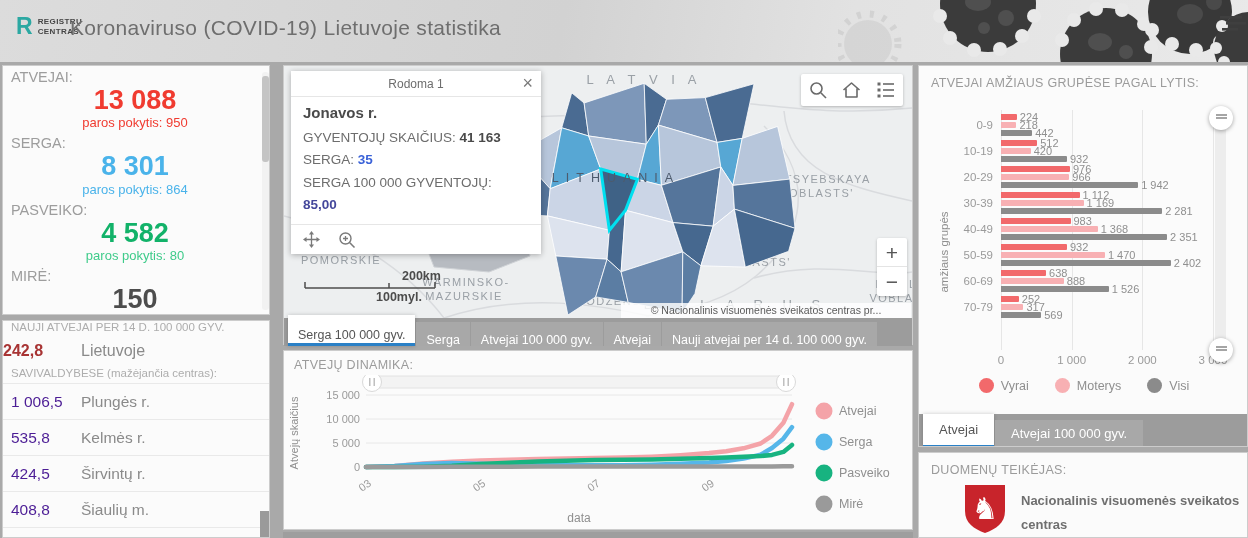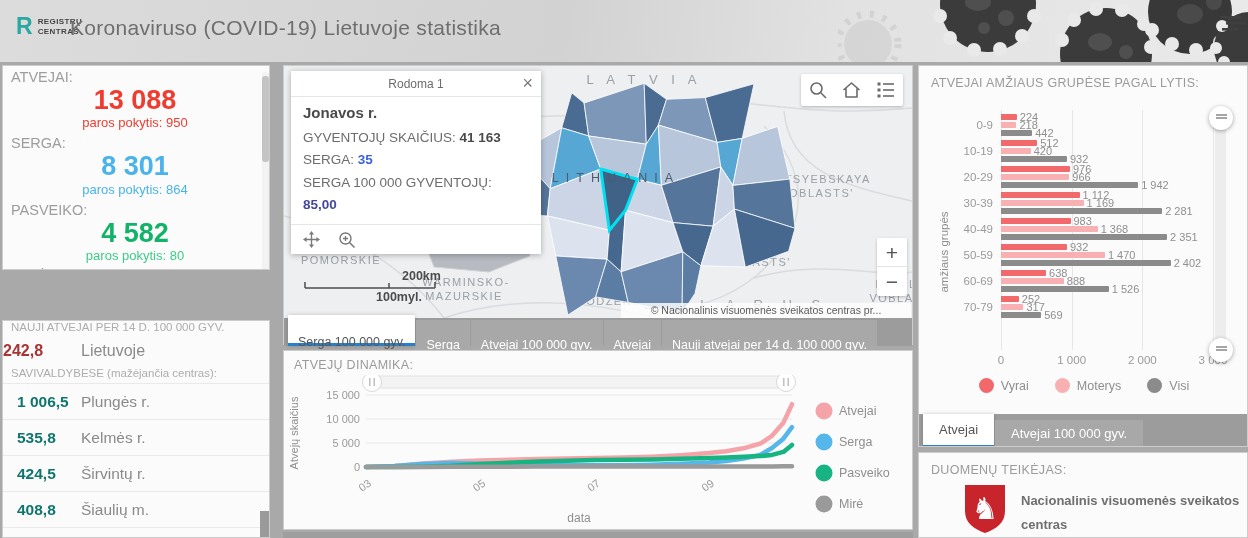--- a/index.html
+++ b/index.html
@@ -15,37 +15,37 @@
   .logo-text{font-size:8px;font-weight:bold;color:#454545;line-height:1.2;letter-spacing:.4px}
   .app-title{position:absolute;left:70px;top:16px;font-size:21px;color:#6e6e6e;font-weight:400;letter-spacing:.3px}
   .virus-band{position:absolute;right:0;top:0}
 
   
   .panel{position:absolute;background:#fbfbfb;border:1px solid #cccccc}
   .panel-title{font-size:12.5px;color:#9b9b9b;letter-spacing:.3px}
 
   
   .col-left{position:absolute;left:2px;top:65px;width:268px;height:473px}
-  .stats-panel{left:0;top:0;width:268px;height:205px;overflow:hidden}
+  .stats-panel{left:0;top:0;width:268px;height:250px;overflow:hidden}
   .stat-block{padding:3px 10px 2px 8px;text-align:center}
   .stat-label{display:block;text-align:left;font-size:14.5px;color:#9d9d9d}
   .stat-value{display:block;font-size:27px;font-weight:bold;line-height:1.05;margin-top:1px}
   .stat-delta{display:block;font-size:13px;margin-top:1px}
   .stat-note{display:block;font-size:10.6px;color:#7b7b7b;white-space:nowrap;margin-top:1px}
   .v-scroll{position:absolute;right:0;top:6px;width:7px;height:238px;background:#f2f2f2;border-radius:3px}
   .v-scroll .thumb{position:absolute;left:0;top:4px;width:7px;height:86px;background:#c4c4c4;border-radius:3px}
 
   .list-panel{left:0;top:255px;width:268px;height:218px;overflow:hidden}
   .clip-head{height:14px;overflow:hidden;margin:2px 0 0 8px}
   .clip-head span{display:block;font-size:11.5px;color:#adadad;line-height:15px;margin-top:-3px;white-space:nowrap}
   .country-row{display:flex;align-items:center;padding:5px 8px 7px 0}
   .country-val{font-size:16px;font-weight:bold;color:#a83434;min-width:78px}
   .country-name{font-size:16px;color:#8a8a8a}
   .muni-row{display:flex;align-items:center;height:36px;border-top:1px solid #e9e9e9}
-  .muni-val{font-size:15.5px;font-weight:bold;color:#0f766e;min-width:78px;padding-left:14px}
+  .muni-val{font-size:15.5px;font-weight:normal;color:#4c1d95;min-width:78px;padding-left:8px}
   .muni-name{font-size:15.5px;color:#8a8a8a}
   .list-thumb{position:absolute;right:0;bottom:0;width:9px;height:26px;background:#9a9a9a}
 
   
   .col-center{position:absolute;left:283px;top:65px;width:630px;height:473px}
   .map-panel{left:0;top:0;width:630px;height:280px;overflow:visible;border-bottom:none}
   .map-view{position:absolute;left:0;top:0;width:628px;height:252px;overflow:hidden;background:#edeff0}
 
   .map-toolbar{position:absolute;left:517px;top:8px;width:102px;height:32px;background:#fff;
     box-shadow:0 1px 3px rgba(0,0,0,.25);display:flex;align-items:center;justify-content:space-around;border-radius:2px}
@@ -63,21 +63,21 @@
   .popup-body{padding:7px 12px 8px 12px}
   .popup-title{font-size:15px;font-weight:bold;color:#4a4a4a;margin-bottom:6px}
   .popup-row{font-size:13.5px;color:#6d6d6d;line-height:1.65}
   .pv0{color:#4a4a4a;font-weight:bold}
   .pv1{color:#3a62d8;font-weight:bold}
   .pv2{color:#44479b;font-weight:bold}
   .popup-foot{border-top:1px solid #e6e6e6;height:30px;display:flex;align-items:center;gap:18px;padding-left:12px}
 
   .tabbar{position:absolute;display:flex;gap:1px;background:#9c9c9c;align-items:flex-end;padding-left:4px}
   .map-tabs{left:0;top:252px;width:628px;height:28px}
-  .tab{background:#a8a8a8;color:#fff;font-size:12.5px;padding:13px 10px;height:24px;line-height:24px;
+  .tab{background:#a8a8a8;color:#fff;font-size:12.5px;padding:6px 10px;height:24px;line-height:24px;
     white-space:nowrap;cursor:pointer}
   .tab.active{background:#fff;color:#555;height:31px;line-height:28px;border-bottom:3px solid #2a80c6;
     box-shadow:0 0 4px rgba(0,0,0,.2)}
 
   .chart-panel{left:0;top:285px;width:630px;height:180px;overflow:hidden}
   .chart-title{position:absolute;left:10px;top:7px}
   .bottom-strip{position:absolute;left:0;top:467px;width:630px;height:6px;background:#9e9e9e}
 
   
   .col-right{position:absolute;left:918px;top:65px;width:330px;height:332px}

